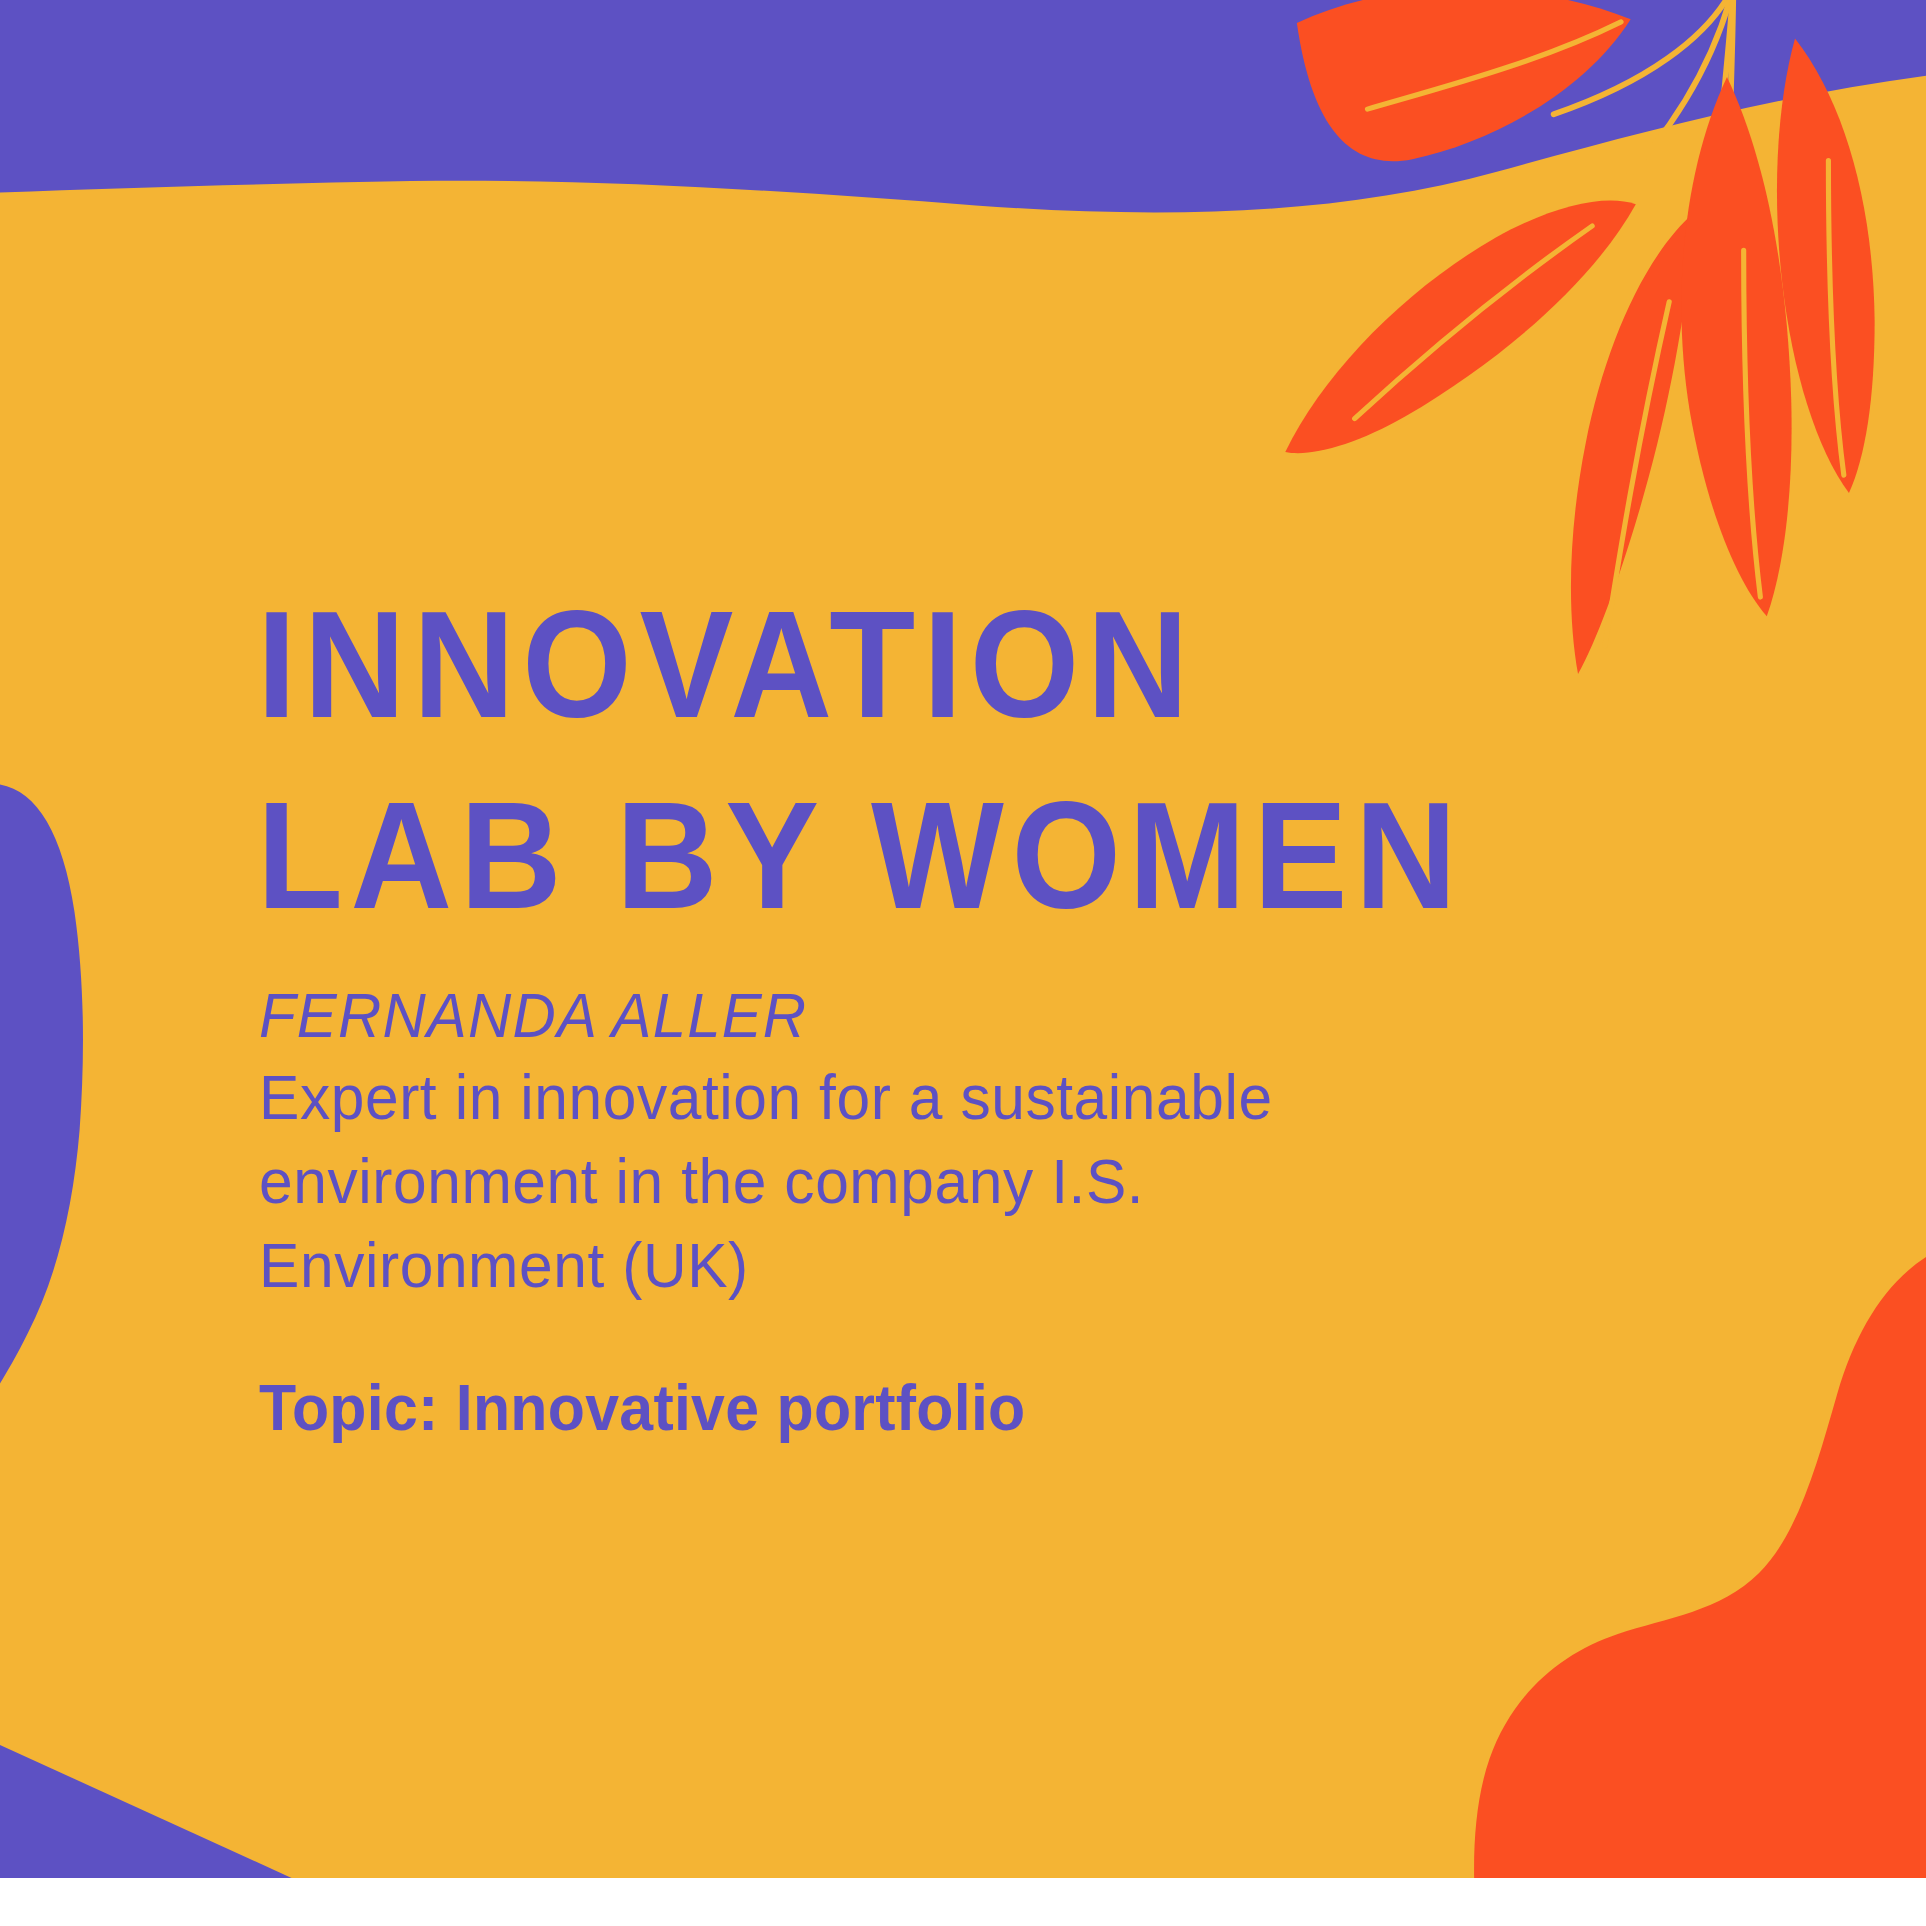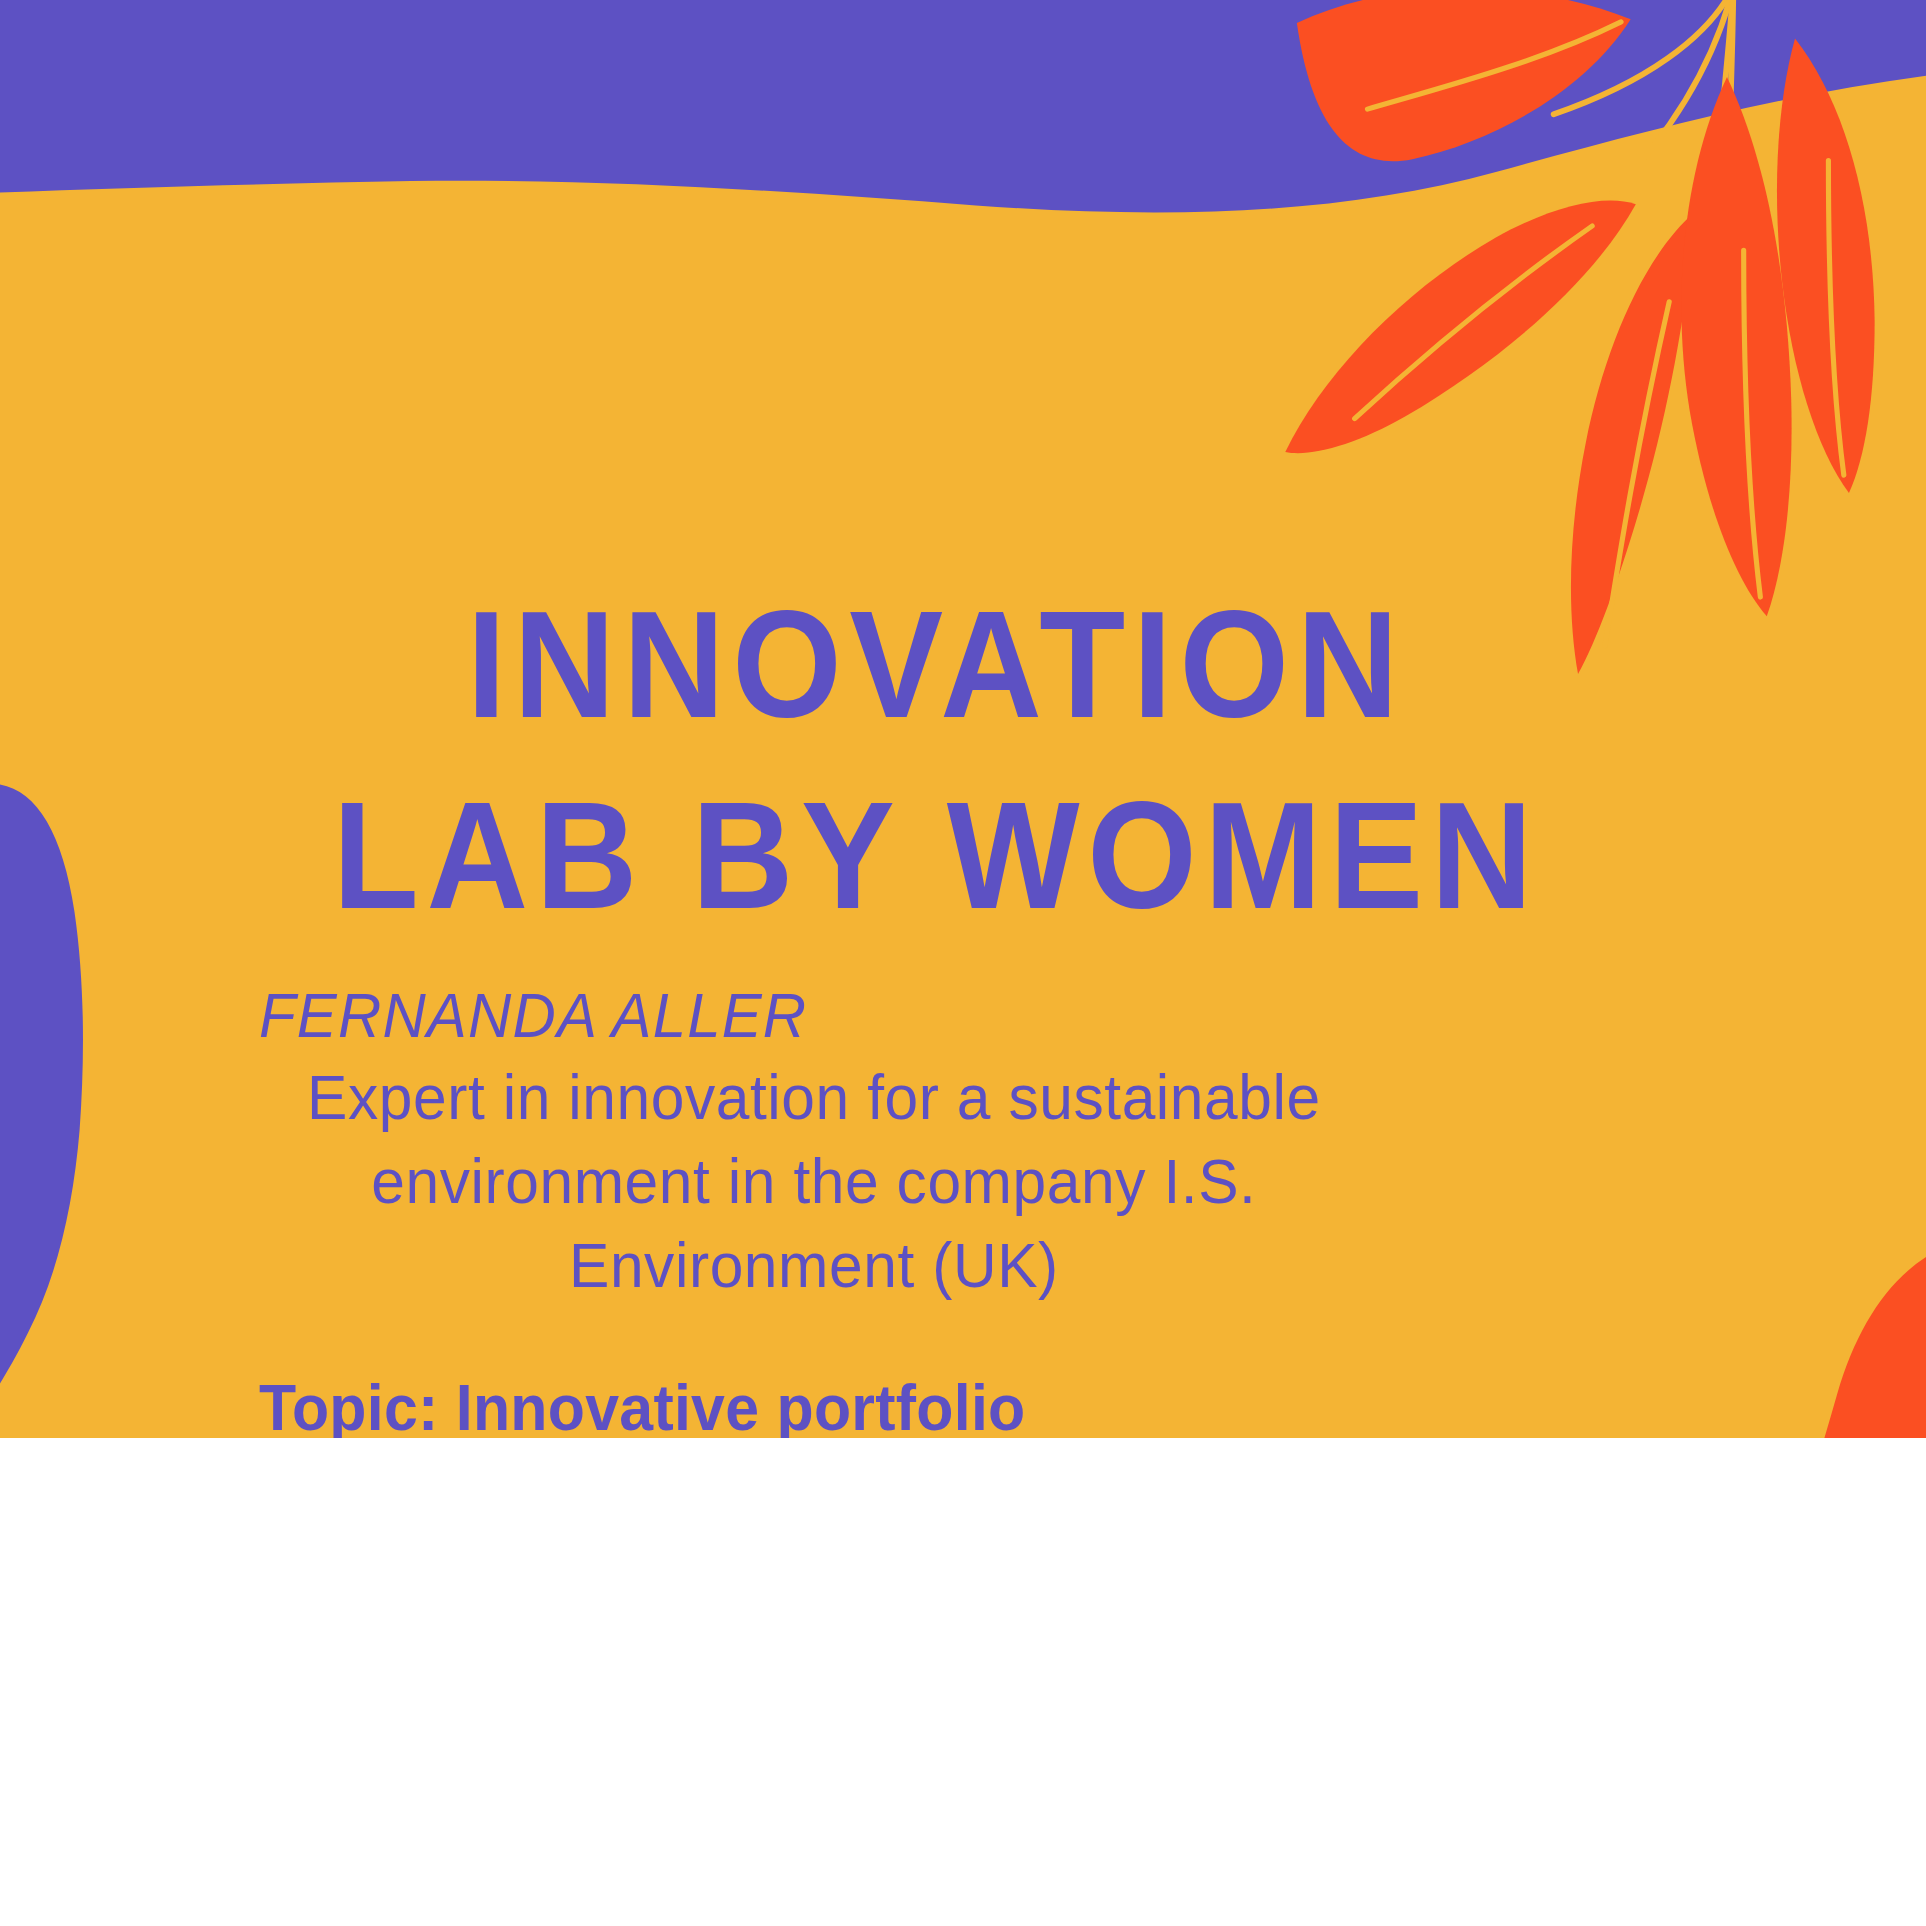--- a/index.html
+++ b/index.html
@@ -3,25 +3,24 @@
 <meta charset="utf-8">
 <style>
   html, body {
     margin: 0;
     padding: 0;
     background: #ffffff;
   }
   #poster {
     position: relative;
     width: 1926px;
-    height: 1438px;
+    height: 1878px;
     overflow: hidden;
     background: #f4b434;
     font-family: "Liberation Sans", sans-serif;
-    text-align: center;
   }
   #bg-svg {
     position: absolute;
     inset: 0;
     width: 1926px;
     height: 1926px;
     display: block;
   }
   #content {
     position: absolute;

